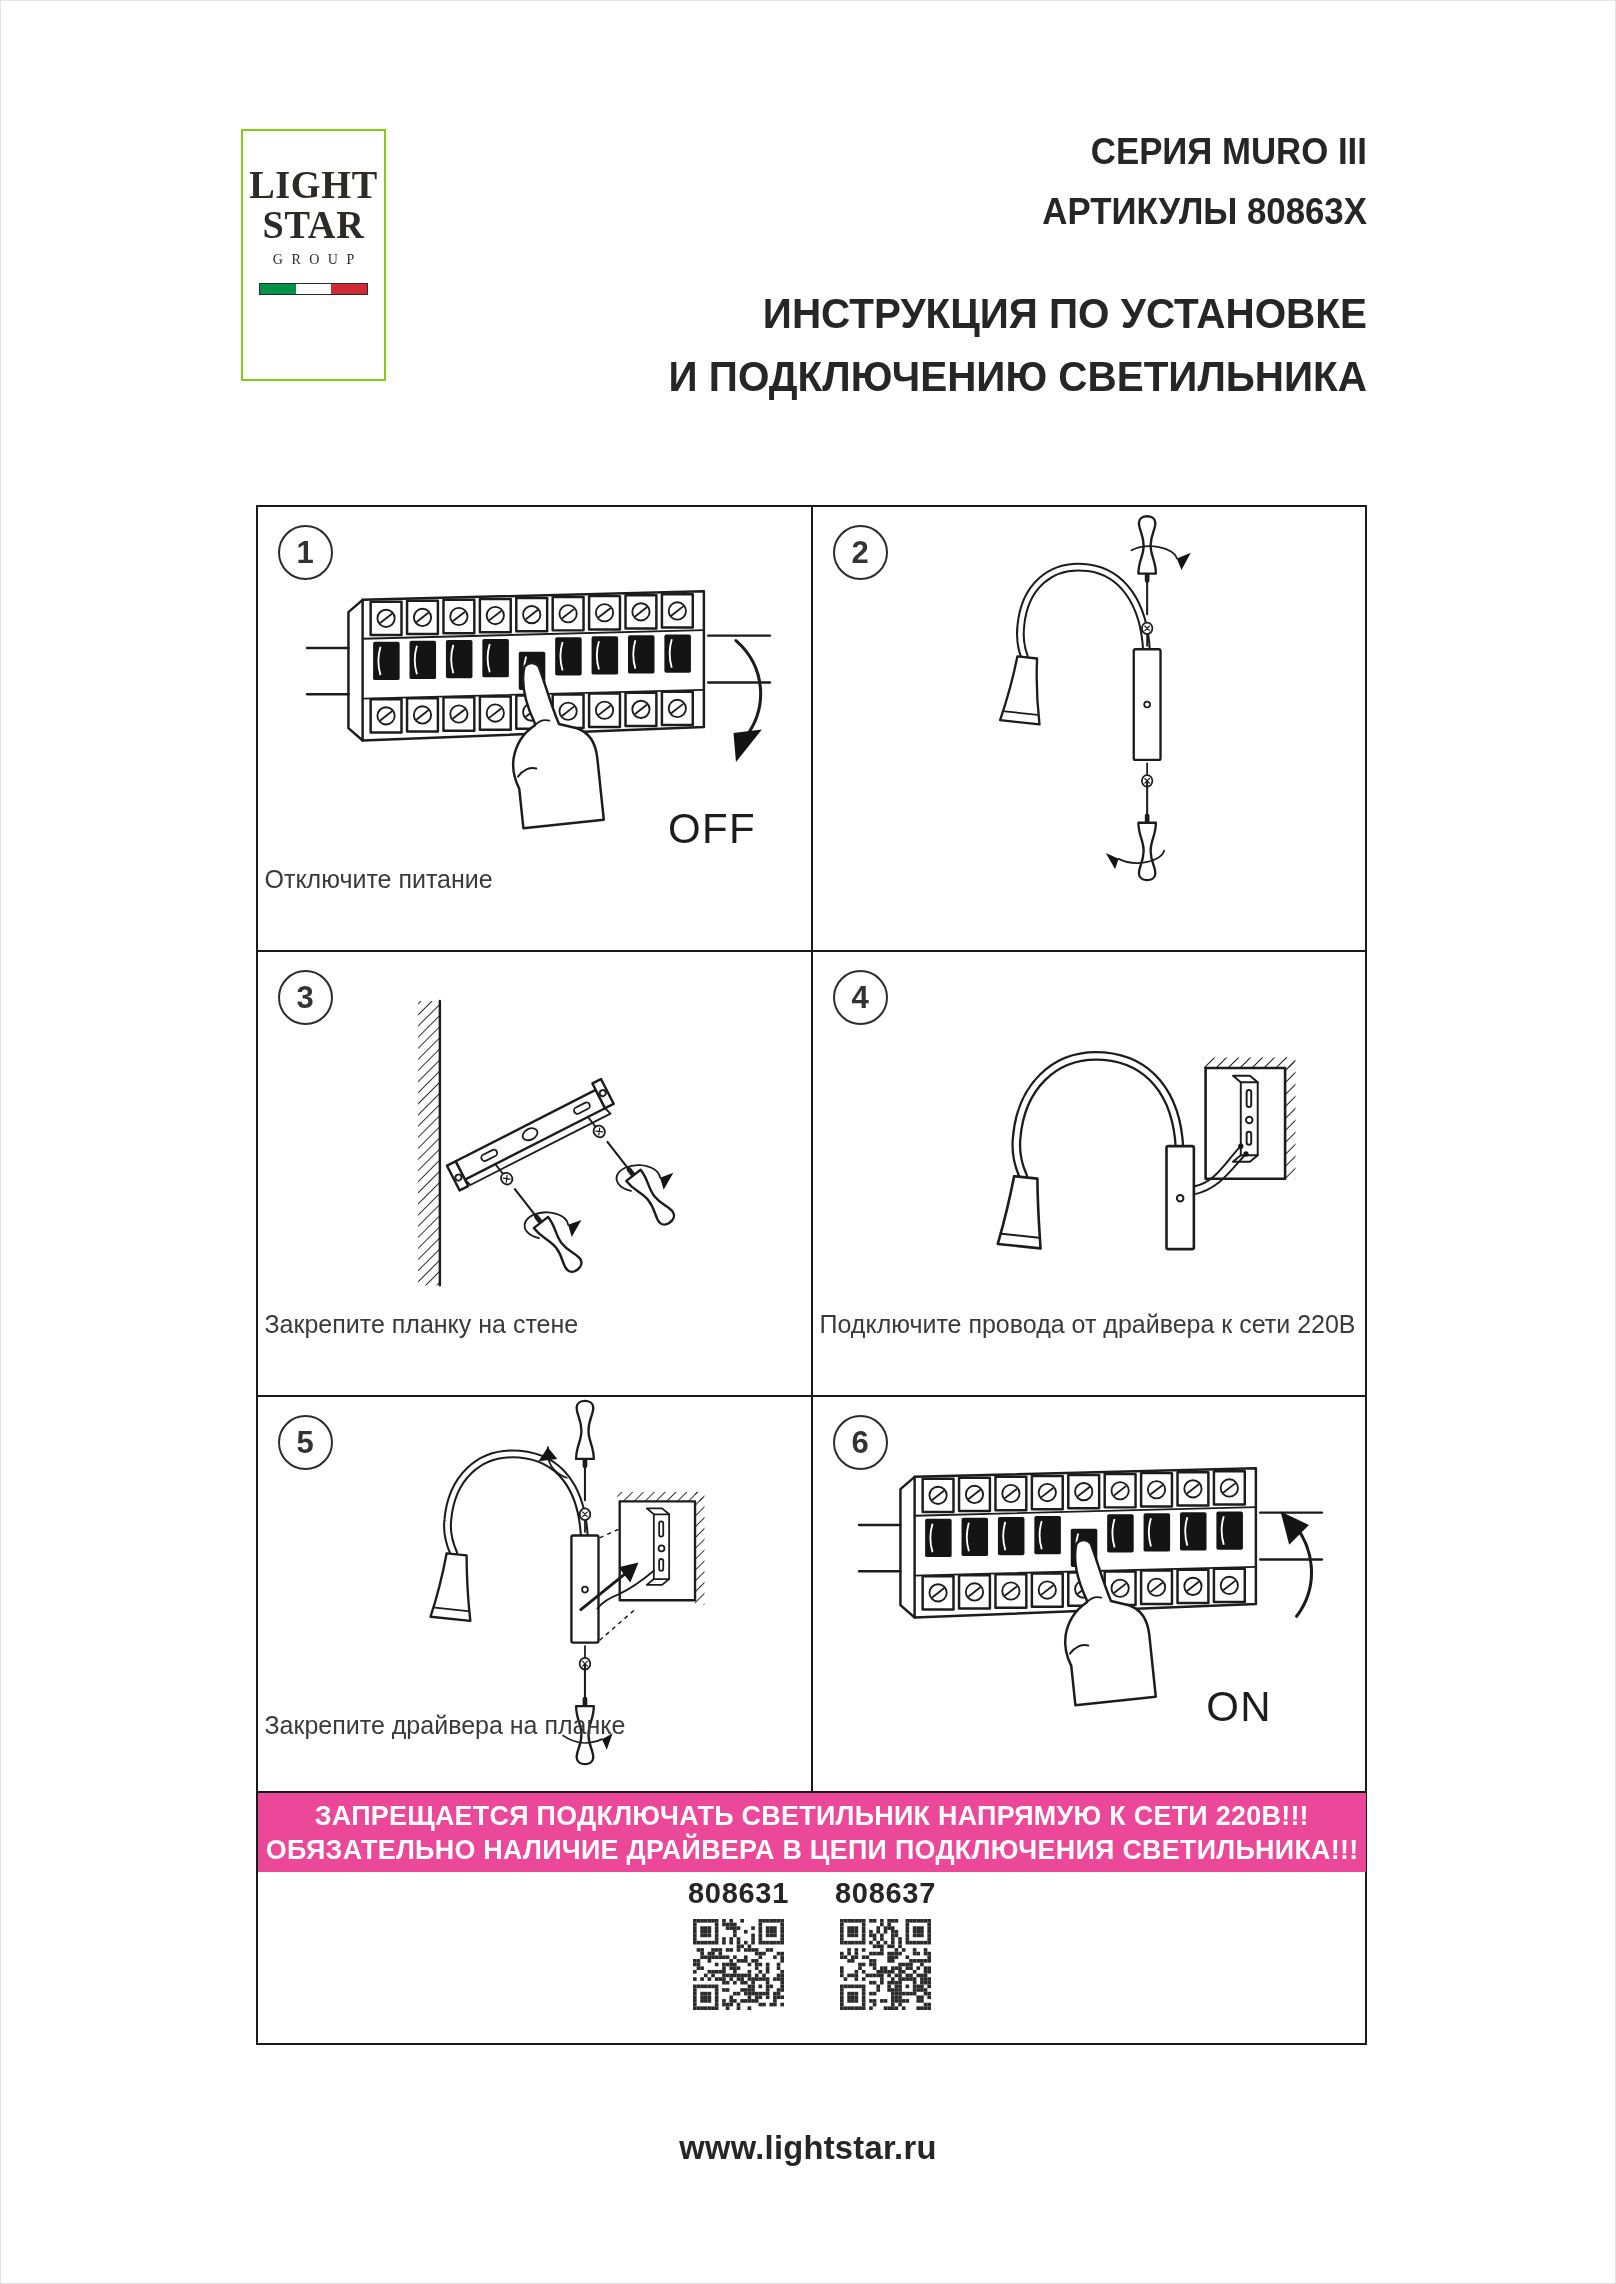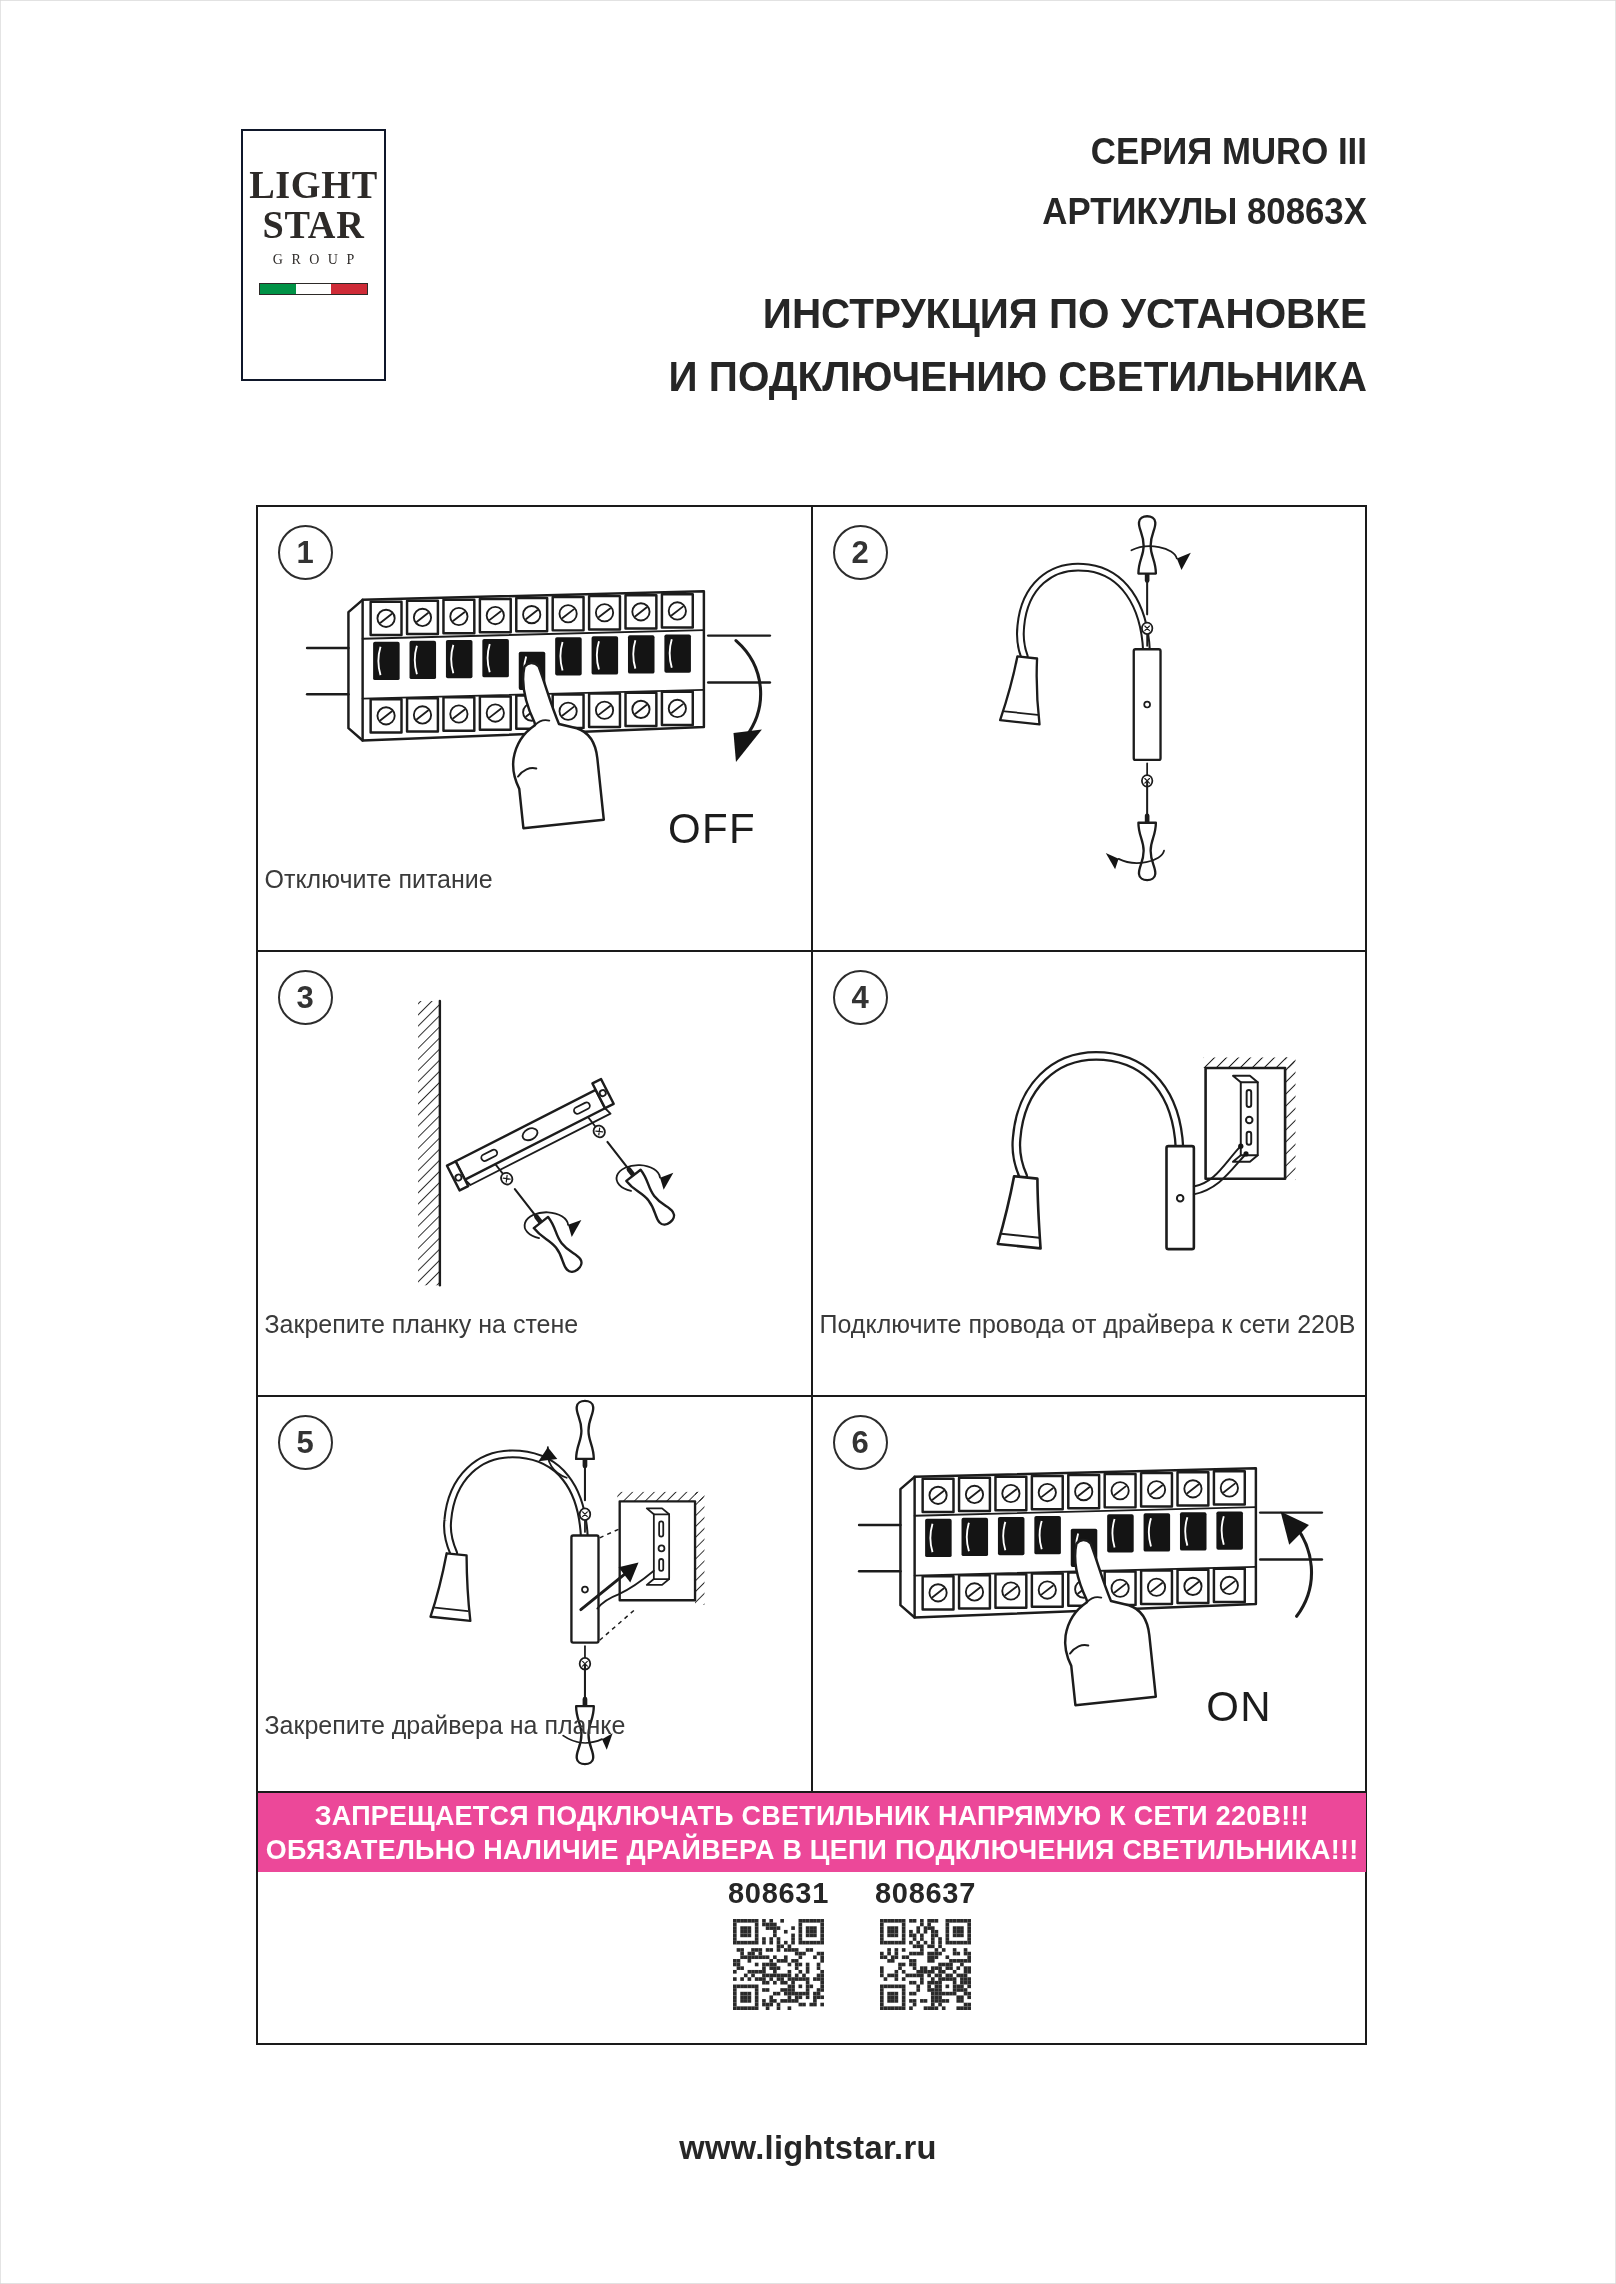--- a/index.html
+++ b/index.html
@@ -2,21 +2,21 @@
 <html style="font-size:10.4px"><head>
 <meta charset="utf-8">
 <style>
   html,body{margin:0;padding:0;background:#e8e8e8;}
   .page{position:relative;width:1616px;height:2284px;background:#ffffff;margin:0 auto;
         font-family:"Liberation Sans",sans-serif;color:#1a1a1a;overflow:hidden;
         box-shadow:inset 0 0 0 0.7px #d9d9d9;}
   .abs{position:absolute;}
 
   
-  .logo-box{left:241px;top:129px;width:145px;height:252px;border:2px solid #0f172a;
+  .logo-box{left:241px;top:129px;width:145px;height:252px;border:2px solid #84cc16;
             box-sizing:border-box;text-align:center;}
   .logo-word{font-family:"Liberation Serif",serif;font-weight:700;font-size:39px;line-height:40px;
              letter-spacing:0.7px;color:#2d2a28;transform:scaleX(0.98);}
   .logo-word.first{margin-top:34px;}
   .logo-group{font-family:"Liberation Serif",serif;font-size:14px;letter-spacing:8.5px;
               color:#2d2a28;margin-top:6.5px;text-indent:8.5px;}
   .flag{width:109px;height:12.4px;border:1.3px solid #2d2a28;box-sizing:border-box;
         margin:15.6px auto 0 auto;display:flex;}
   .flag > div{flex:1;}
 
@@ -49,21 +49,21 @@
   .dash{stroke:#1c1c1c;fill:none;stroke-width:2.5;stroke-dasharray:7 7;}
 
   
   .banner{left:0;top:1286px;width:1108px;height:79px;background:#ec4899;color:#fff;
           display:flex;flex-direction:column;align-items:center;justify-content:center;}
   .banner div{font-weight:700;font-size:28px;line-height:34px;letter-spacing:0.3px;
               transform:scaleX(0.96);white-space:nowrap;}
 
   
   .qrrow{left:0;top:1365px;width:1108px;height:171px;display:flex;justify-content:center;
-         gap:46px;padding-top:5.2px;box-sizing:border-box;margin-left:40px;}
+         gap:46px;padding-top:5.2px;box-sizing:border-box;}
   .product{text-align:center;}
   .article{font-size:29px;font-weight:700;color:#262626;letter-spacing:0.7px;}
   .qr{width:91px;height:91px;margin:9px auto 0 auto;}
 
   
   .footer-url{left:0;right:0;top:2128px;text-align:center;font-size:34px;font-weight:700;
               color:#262626;letter-spacing:0.3px;transform:scaleX(0.96);}
 </style>
 </head>
 <body>

